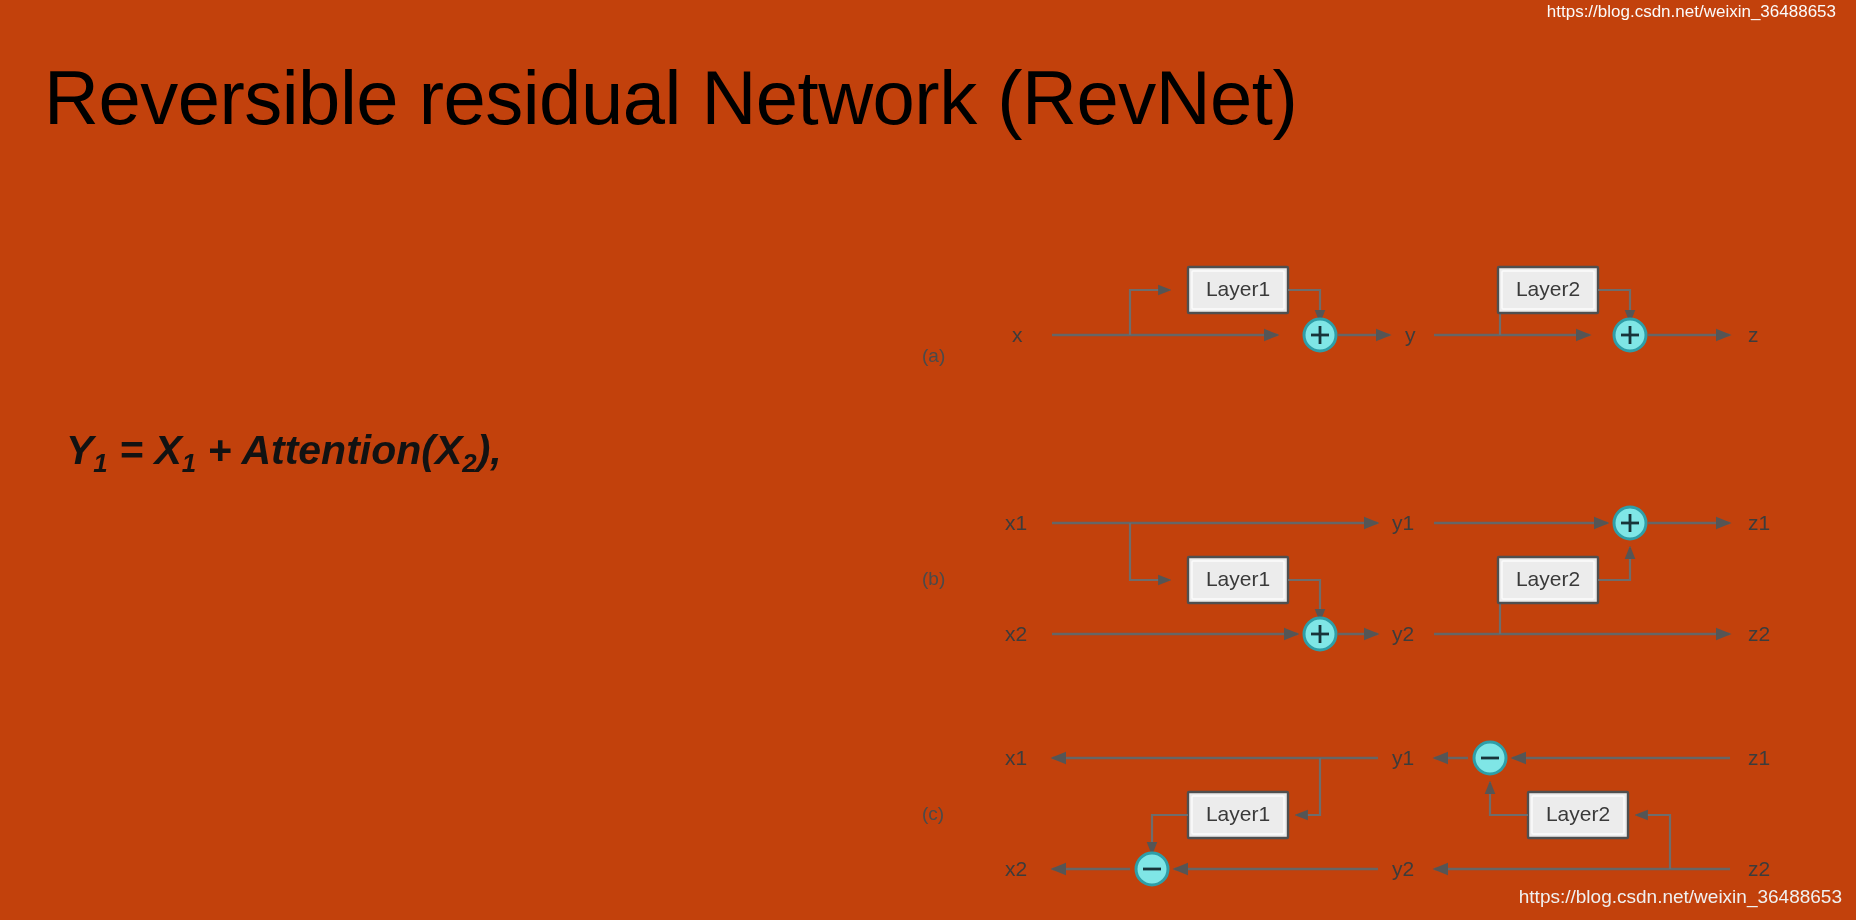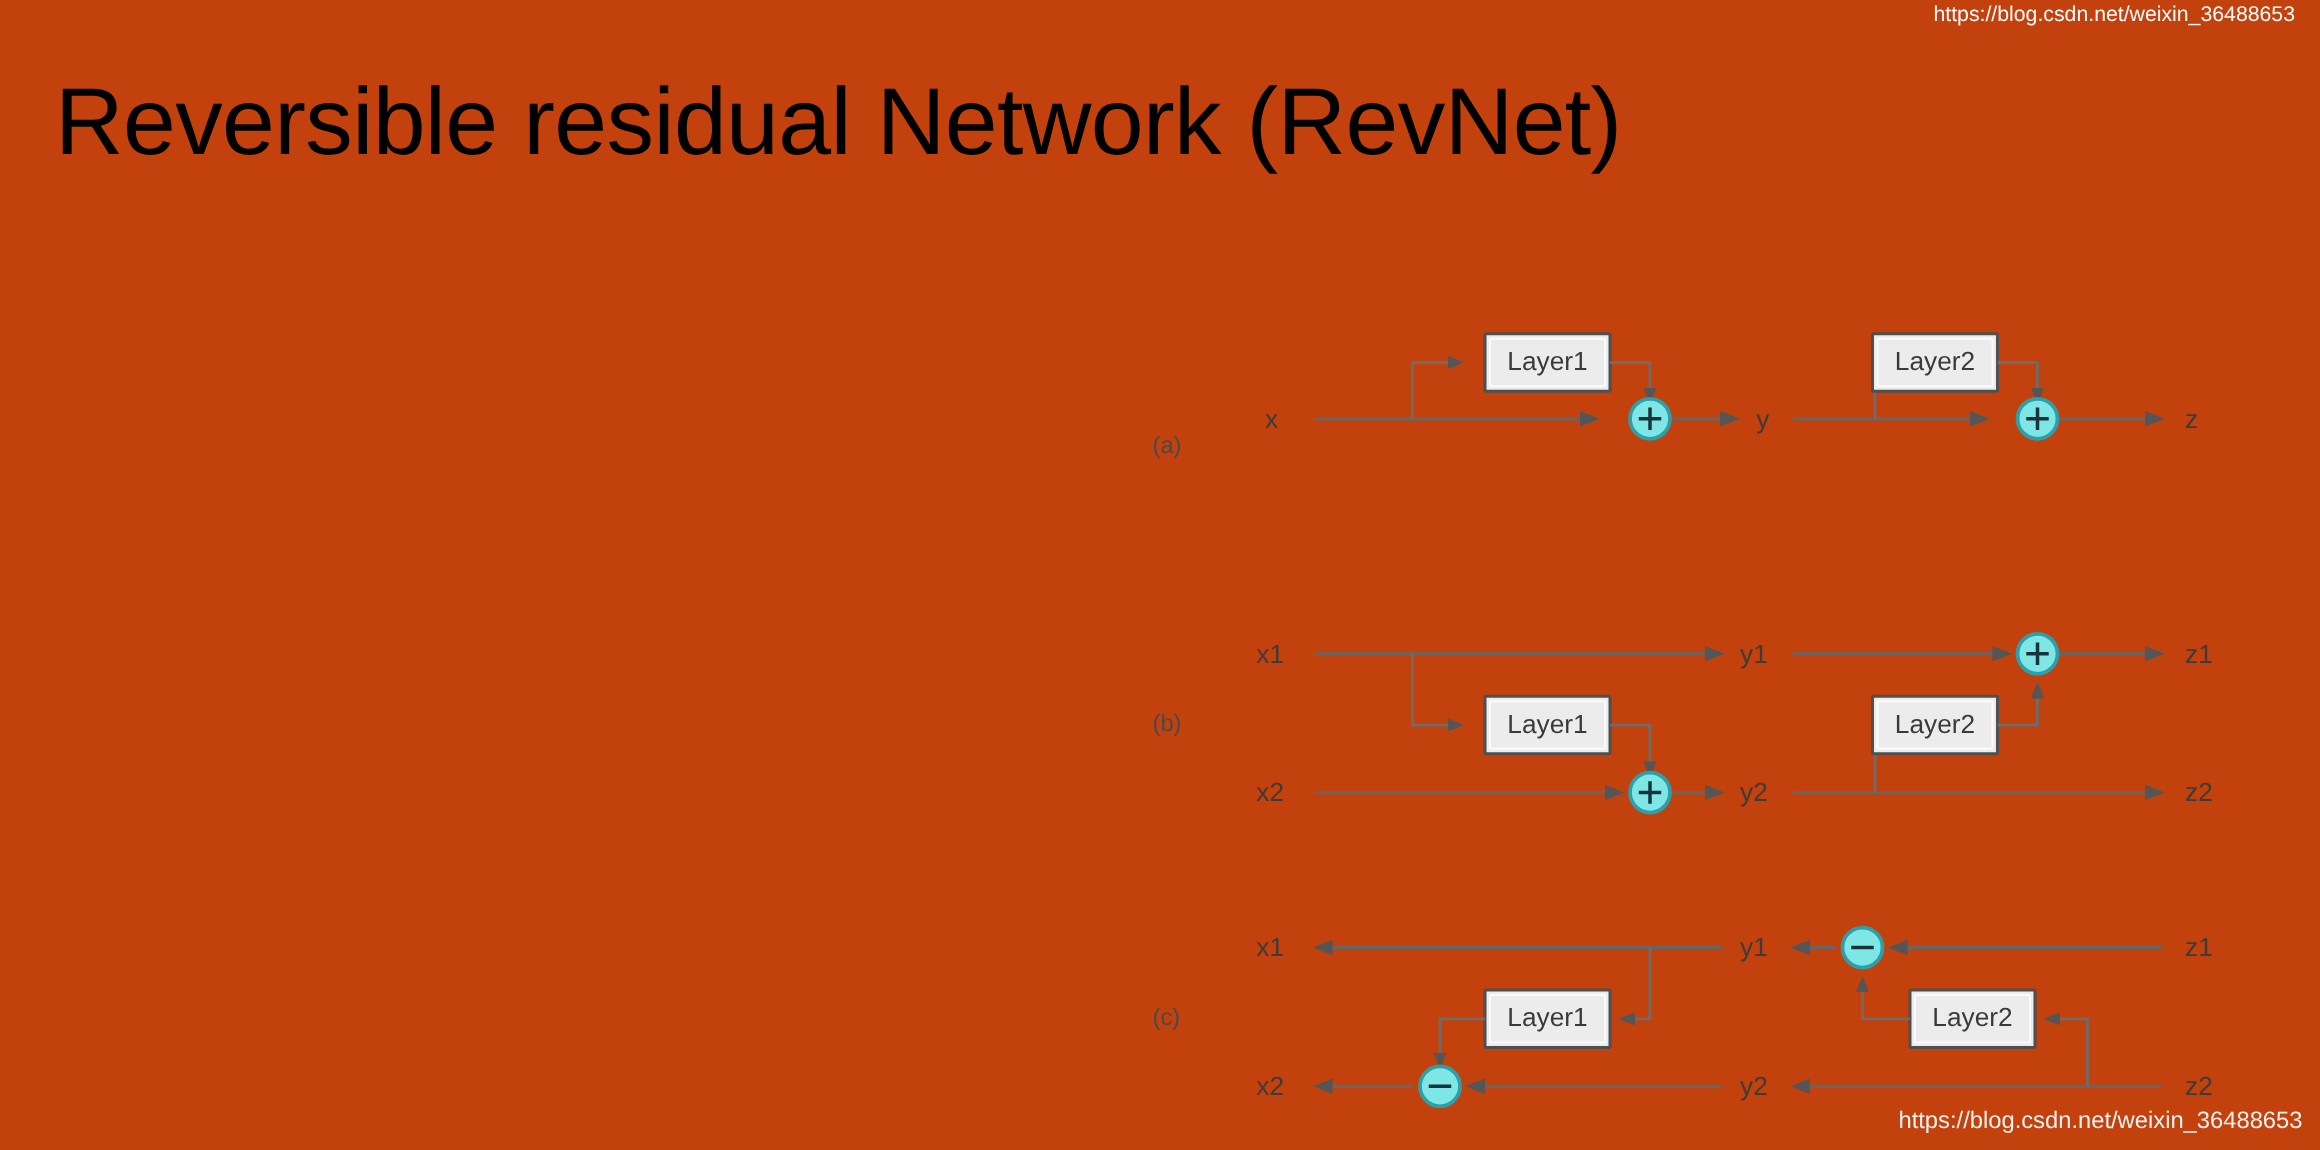--- a/index.html
+++ b/index.html
@@ -139,20 +139,23 @@
   }
 </style>
 </head>
 <body>
 
 <div class="slide">
 
   <div class="slide-title">Reversible residual Network (RevNet)</div>
 
   <div class="formula-block">
+    <div class="formula-line">
+      <span>Y</span><sub>1</sub><span> = X</span><sub>1</sub><span> + Attention(X</span><sub>2</sub><span>),</span>
+    </div>
   </div>
 
   <div class="diagram">
     <svg width="940" height="660" viewBox="0 0 940 660" xmlns="http://www.w3.org/2000/svg">
       <defs>
         <marker id="arrR" viewBox="0 0 10 10" refX="9" refY="5" markerWidth="6" markerHeight="6" orient="auto-start-reverse">
           <path d="M 0 1 L 10 5 L 0 9 z" fill="#555555"></path>
         </marker>
       </defs>
 

